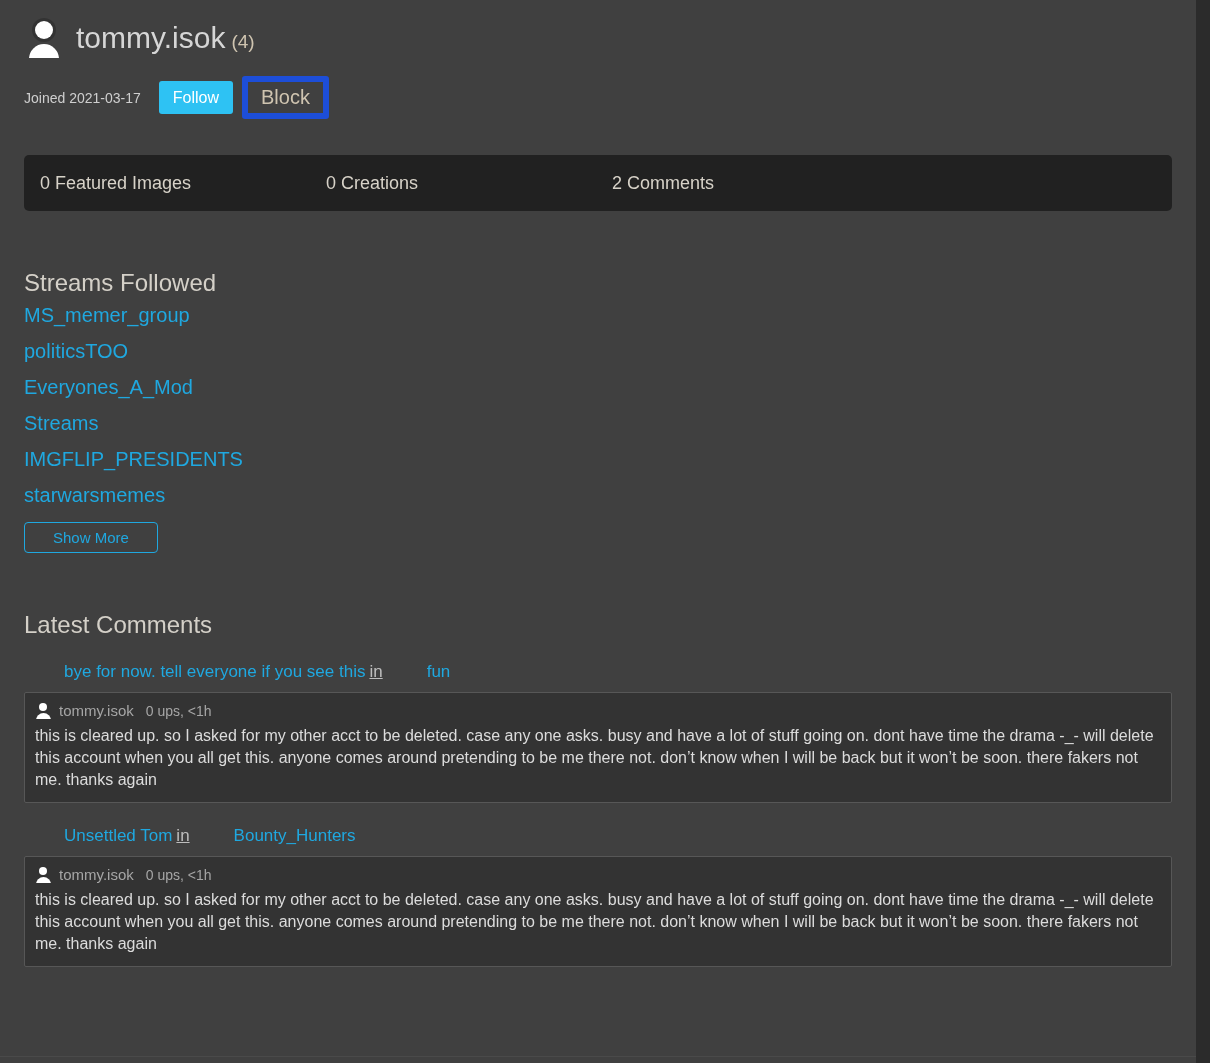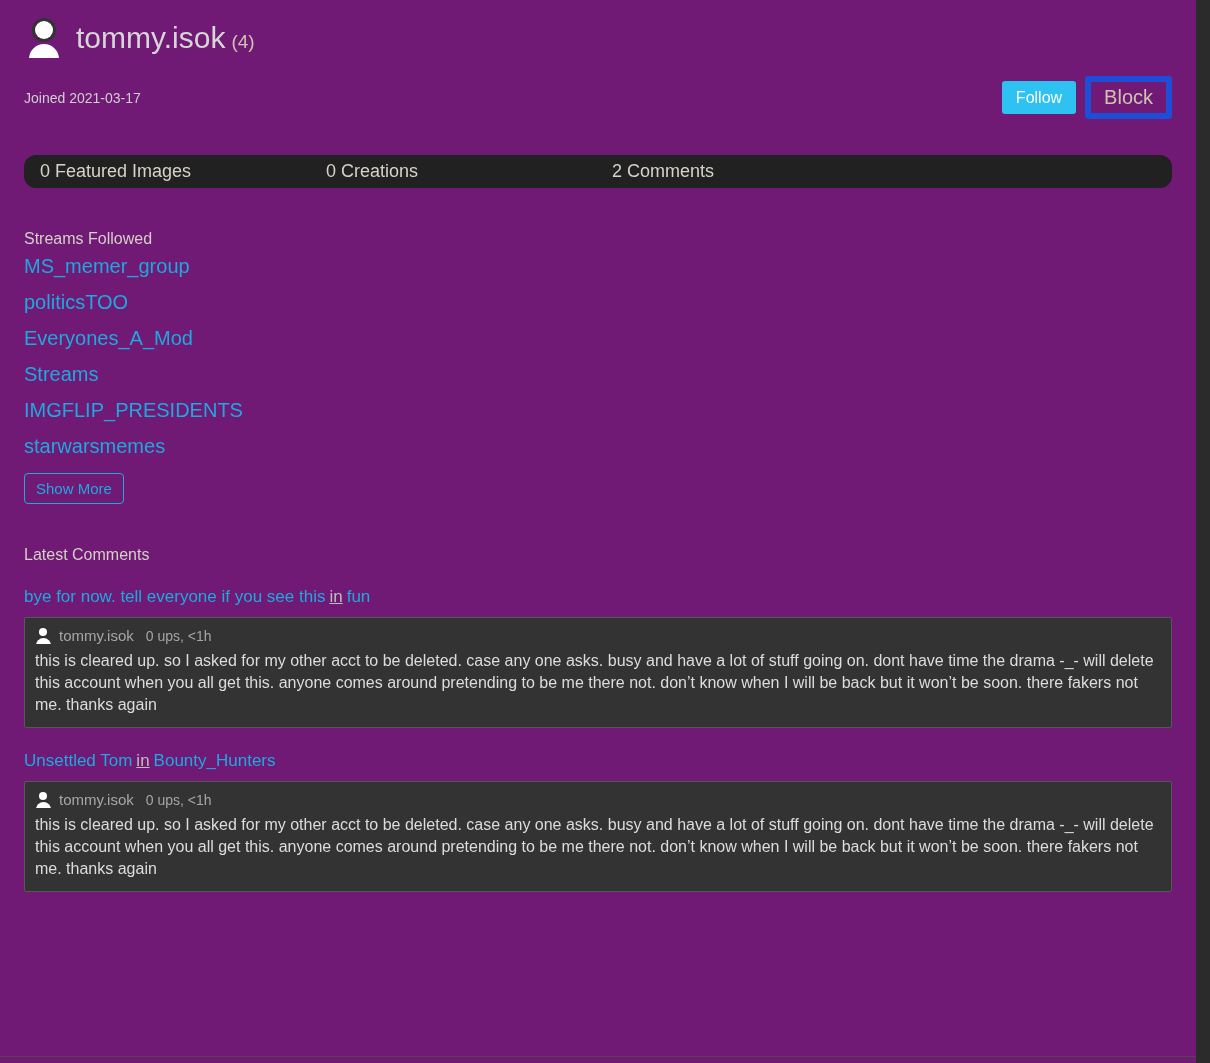--- a/index.html
+++ b/index.html
@@ -15,21 +15,21 @@
     font-family: "Liberation Sans", sans-serif;
     color: #d8d8d8;
     position: relative;
   }
   .page {
     position: absolute;
     left: 0;
     top: 0;
     width: 1196px;
     height: 1063px;
-    background: #701a75;
+    background: #404040;
     box-sizing: border-box;
   }
   .edge-right {
     position: absolute;
     left: 1196px;
     top: 0;
     width: 14px;
     height: 1063px;
     background: #2b2b2b;
   }
@@ -85,21 +85,20 @@
     line-height: 34px;
   }
   .usercount {
     font-size: 19px;
     color: #cfc4b0;
     margin-left: 6px;
   }
   .joined-row {
     display: flex;
     align-items: center;
-    justify-content: space-between;
     margin-top: 18px;
     min-height: 34px;
   }
   .joined {
     font-size: 14px;
     color: #cfcfcf;
   }
   .header-actions {
     display: flex;
     align-items: center;
@@ -126,41 +125,41 @@
     font-family: "Liberation Sans", sans-serif;
     padding: 6px 13px;
     cursor: pointer;
     line-height: 19px;
   }
 
   
   .stats-bar {
     margin-top: 36px;
     background: #212121;
-    border-radius: 12px;
-    height: 33px;
+    border-radius: 5px;
+    height: 56px;
     display: flex;
     align-items: center;
     padding: 0 16px;
   }
   .stat {
     font-size: 18px;
     color: #d7d2c8;
     white-space: nowrap;
   }
   .stat:nth-child(1) { width: 286px; }
   .stat:nth-child(2) { width: 286px; }
 
   
   .section-title {
-    font-size: 16px;
+    font-size: 24px;
     color: #d4d0c8;
     font-weight: normal;
     margin: 0;
-    padding-top: 42px;
+    padding-top: 58px;
   }
   .stream-list {
     margin: 0;
     padding: 0;
     list-style: none;
   }
   .stream-list li { margin: 0; }
   .stream-link {
     display: inline-block;
     color: #1fa8e0;
@@ -171,37 +170,38 @@
     cursor: pointer;
   }
   .btn-showmore {
     margin-top: 9px;
     background: transparent;
     border: 1px solid #1fa8e0;
     color: #1fa8e0;
     border-radius: 4px;
     font-size: 15px;
     font-family: "Liberation Sans", sans-serif;
-    padding: 6px 11px;
+    padding: 6px 28px;
     cursor: pointer;
     line-height: 17px;
   }
 
   
   .comments-wrap { padding-bottom: 20px; }
   .comment-entry { margin-top: 22px; }
   .comment-context {
     font-size: 17px;
     line-height: 22px;
     margin-bottom: 9px;
   }
   .ctx-link {
     color: #1fa8e0;
     text-decoration: none;
     cursor: pointer;
+    margin-left: 40px;
   }
   .ctx-sep {
     color: #bdbdbd;
     margin: 0 4px;
     text-decoration: underline;
   }
   .comment-box {
     border: 1px solid #575757;
     border-radius: 2px;
     background: #333333;

